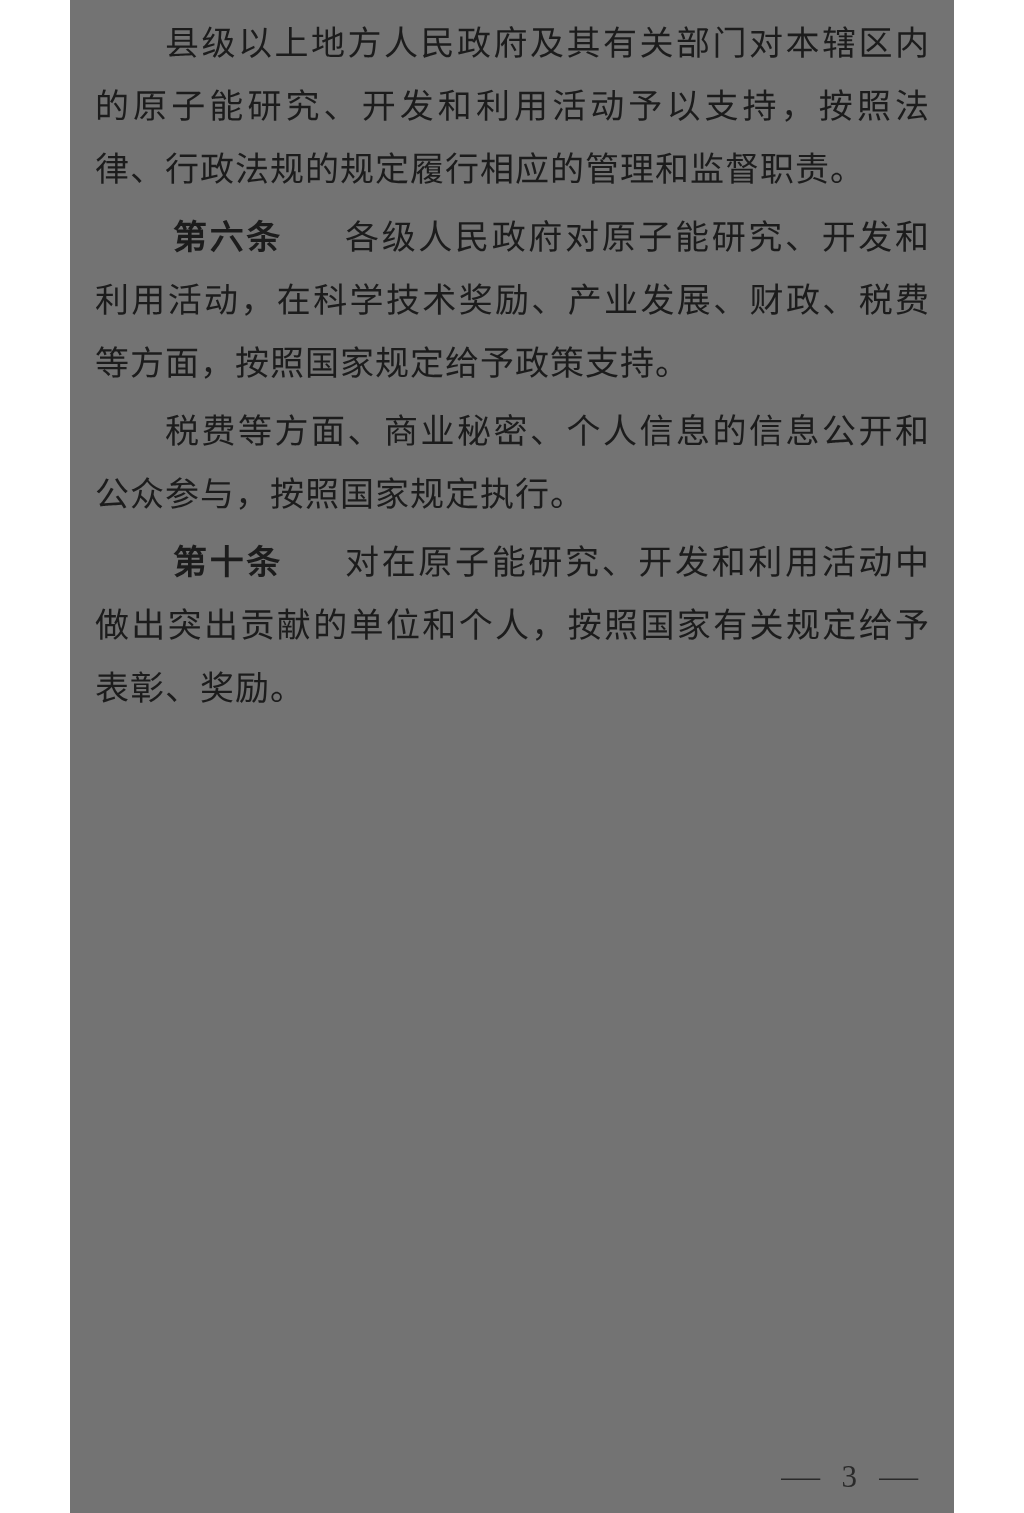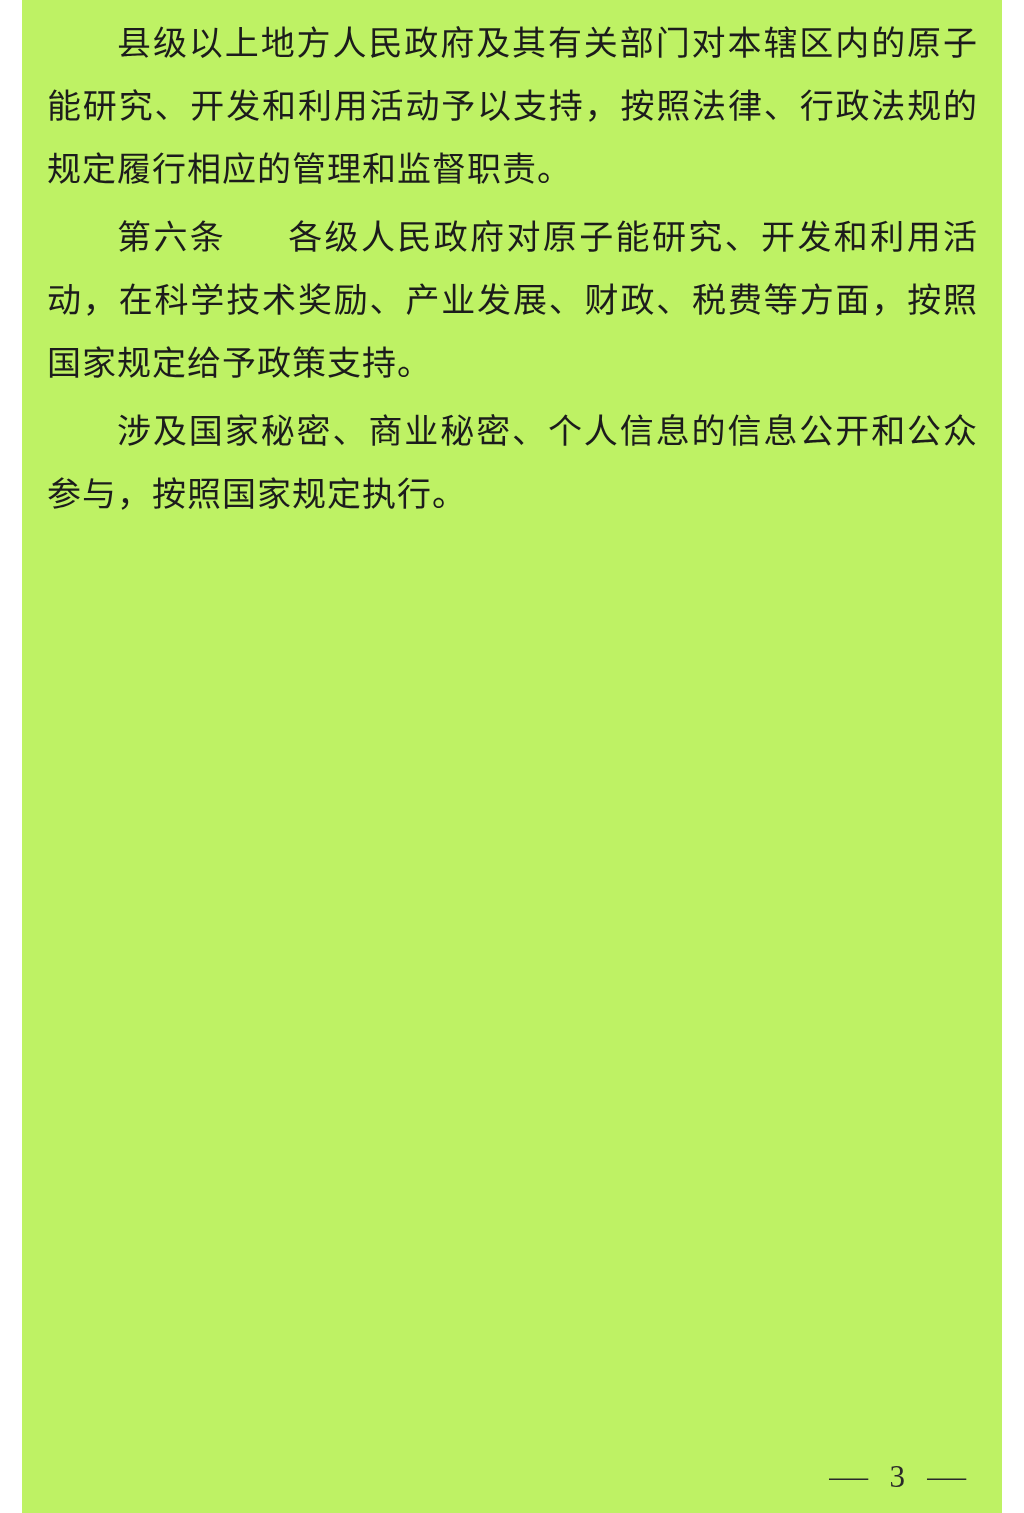--- a/index.html
+++ b/index.html
@@ -2,24 +2,24 @@
 <html lang="zh-CN"><head>
 <meta charset="utf-8">
 <style>
   html, body {
     margin: 0;
     padding: 0;
     background: #ffffff;
   }
   .page {
     position: relative;
-    width: 980px;
+    width: 884px;
     height: 1513px;
     margin: 0 auto;
-    background: #bef264;
+    background: #737373;
     color: #1c1c1c;
     overflow: hidden;
   }
   .content {
     position: absolute;
     top: 12px;
     left: 25px;
     right: 24px;
   }
   .para {
@@ -27,22 +27,23 @@
     font-family: "Liberation Serif", "DejaVu Serif", serif;
     font-size: 34px;
     line-height: 63px;
     letter-spacing: 1px;
     text-align: justify;
     text-indent: 70px;
     color: #1c1c1c;
   }
   .article-label {
     font-family: "Liberation Sans", "DejaVu Sans", sans-serif;
-    font-weight: 400;
+    font-weight: 700;
     margin-right: 62px;
+    margin-left: 8px;
   }
   .footer {
     position: absolute;
     right: 40px;
     bottom: 16px;
     font-family: "Liberation Serif", "DejaVu Serif", serif;
     font-size: 31px;
     line-height: 40px;
     color: #2a2a2a;
     white-space: nowrap;
@@ -56,18 +57,19 @@
     transform: scaleX(1.25);
   }
 </style>
 </head>
 <body>
 
 <div class="page">
   <div class="content" id="paragraphs">
       <p class="para"><span>县级以上地方人民政府及其有关部门对本辖区内的原子能研究、开发和利用活动予以支持，按照法律、行政法规的规定履行相应的管理和监督职责。</span></p>
       <p class="para"><span class="article-label">第六条</span><span>各级人民政府对原子能研究、开发和利用活动，在科学技术奖励、产业发展、财政、税费等方面，按照国家规定给予政策支持。</span></p>
-      <p class="para"><span>涉及国家秘密、商业秘密、个人信息的信息公开和公众参与，按照国家规定执行。</span></p>
+      <p class="para"><span>税费等方面、商业秘密、个人信息的信息公开和公众参与，按照国家规定执行。</span></p>
+      <p class="para"><span class="article-label">第十条</span><span>对在原子能研究、开发和利用活动中做出突出贡献的单位和个人，按照国家有关规定给予表彰、奖励。</span></p>
     </div>
   <div class="footer">
     <span class="dash">—</span><span class="num">3</span><span class="dash">—</span>
   </div>
 </div>
 
 </body></html>

